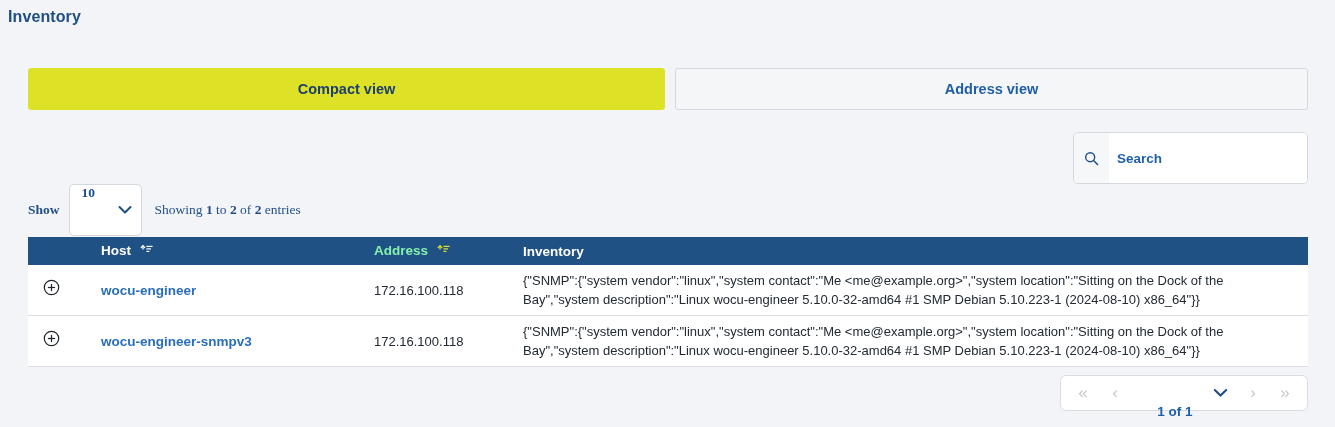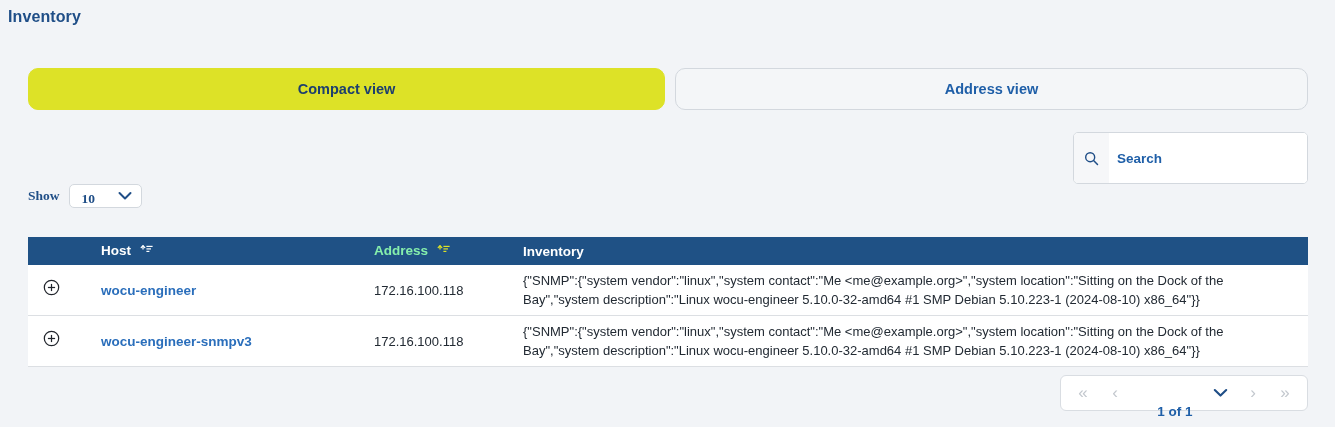--- a/index.html
+++ b/index.html
@@ -28,21 +28,21 @@
   .tabs {
     position: absolute;
     left: 28px;
     top: 68px;
     width: 1280px;
     display: flex;
     gap: 10px;
   }
   .tab {
     height: 42px;
-    border-radius: 10px;
+    border-radius: 3px;
     display: flex;
     align-items: center;
     justify-content: center;
     font-size: 14.5px;
     font-weight: bold;
     box-sizing: border-box;
     cursor: pointer;
     user-select: none;
   }
   .tab-active {
@@ -108,27 +108,27 @@
     font-family: Liberation Serif, serif;
   }
   .show-label {
     font-size: 13.5px;
     font-weight: bold;
     color: #1f4e87;
   }
   .select-wrap {
     position: relative;
     width: 73px;
-    height: 24px;
+    height: 52px;
     background: #ffffff;
     border: 1px solid #d3d8de;
     border-radius: 5px;
     box-sizing: border-box;
     display: flex;
-    align-items: flex-end;
+    align-items: flex-start;
   }
   .select-value {
     font-size: 13.5px;
     font-weight: bold;
     color: #1f4e87;
     padding-left: 12px;
   }
   .chev {
     position: absolute;
     right: 9px;
@@ -266,20 +266,21 @@
 <div class="show-row">
   <span class="show-label">Show</span>
   <div class="select-wrap">
     <span class="select-value">10</span>
     <span class="chev">
       <svg width="14" height="9" viewBox="0 0 14 9">
         <polyline points="1.5,1.5 7,7 12.5,1.5" fill="none" stroke="#1f4e87" stroke-width="2" stroke-linecap="round" stroke-linejoin="round"></polyline>
       </svg>
     </span>
   </div>
+  <span class="showing-text"><span>Showing </span><b>1</b><span> to </span><b>2</b><span> of </span><b>2</b><span> entries</span></span>
 </div>
 
 <div class="table-wrap">
   <table>
     <colgroup>
       <col style="width:46px">
         <col style="width:300px">
         <col style="width:140px">
         <col>
     </colgroup>

